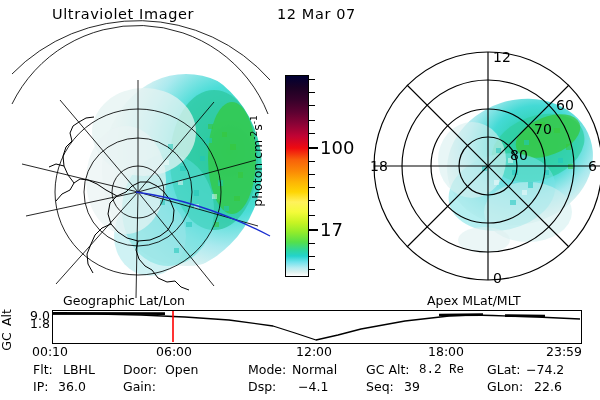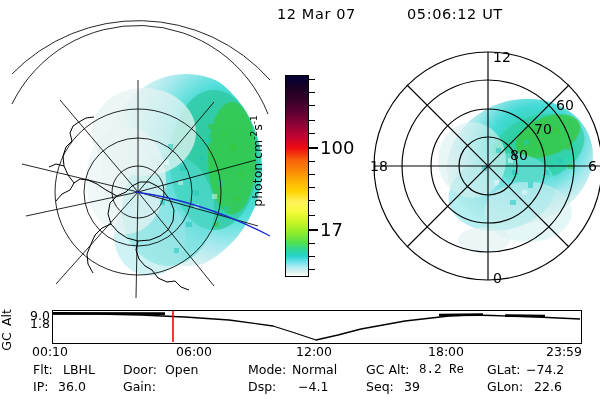--- a/index.html
+++ b/index.html
@@ -47,22 +47,22 @@
   #orb-xlabs{position:absolute;left:0;top:46px;width:600px;height:16px;}
   .orb-xl{position:absolute;font-size:12.5px;line-height:1;white-space:nowrap;}
   
   #status{left:0;top:364px;width:600px;height:34px;}
   .st-cell{position:absolute;font-size:12.5px;line-height:1;white-space:nowrap;}
 </style>
 </head>
 <body>
 
 <div class="abs" id="header">
+  <span class="h-item" id="title">Ultraviolet Imager</span>
   <span class="h-item" id="hdate">12 Mar 07</span>
-  <span class="h-item" id="htime">05:06:12 UT</span>
 </div>
 
 <div class="abs" id="geo-panel">
   <svg width="252" height="258" viewBox="0 0 252 258">
     <defs>
       <clipPath id="geoDisk">
           <circle cx="136" cy="128" r="108"></circle>
         </clipPath>
       <radialGradient id="auroraGeo" cx="0.76" cy="0.40" r="0.70">
         <stop offset="0.00" stop-color="#22c36a"></stop>
@@ -143,20 +143,21 @@
       <path d="M120,152 L196,246"></path>
       <path d="M120,152 L118,258"></path>
       <path d="M120,152 L38,244"></path>
       <path d="M120,152 L8,176"></path>
       <path d="M120,152 L4,124"></path>
       <path d="M120,152 L42,60"></path>
     </g>
 
     <path d="M118,152 C160,158 206,172 252,196" fill="none" stroke="#1a2ed0" stroke-width="1.3"></path>
   </svg>
+  <span class="pane-caption" id="geo-caption" style="left:45px;top:253px;">Geographic Lat/Lon</span>
 </div>
 
 <div class="abs" id="cbar-wrap">
   <div id="cbar-title"><span>photon cm</span><sup>-2</sup><span>s</span><sup>-1</sup></div>
 
   <div id="cbar">
     <div id="cbar-grad" style="background:linear-gradient(to bottom,
         #000033 0%, #1b0124 6%, #36012a 12%, #5c0131 18%, #8b0336 24%,
         #c00334 30%, #ef0a10 36%, #f8620a 42%, #fb8c05 48%, #fdb504 53%,
         #fed503 58%, #fff25c 63%, #f4fb3a 68%, #caf423 73%, #93ec2a 78%,
@@ -248,20 +249,21 @@
 
     <text x="131" y="22" font-size="14" font-family="'DejaVu Sans',sans-serif">12</text>
     <text x="8" y="131" font-size="14" font-family="'DejaVu Sans',sans-serif">18</text>
     <text x="226" y="131" font-size="14" font-family="'DejaVu Sans',sans-serif">6</text>
     <text x="131" y="243" font-size="14" font-family="'DejaVu Sans',sans-serif">0</text>
 
     <text x="194" y="70" font-size="14" font-family="'DejaVu Sans',sans-serif">60</text>
     <text x="172" y="94" font-size="14" font-family="'DejaVu Sans',sans-serif">70</text>
     <text x="148" y="120" font-size="14" font-family="'DejaVu Sans',sans-serif">80</text>
   </svg>
+  <span class="pane-caption" id="mlt-caption" style="left:65px;top:253px;">Apex MLat/MLT</span>
 </div>
 
 <div class="abs" id="orbit-panel">
 
   <div id="orb-ytitle">
     <span class="orb-yt-word" style="top:30px;transform:translateX(-50%) rotate(-90deg);">GC</span>
     <span class="orb-yt-word" style="top:6px;transform:translateX(-50%) rotate(-90deg);">Alt</span>
   </div>
 
   <div id="orb-ylabs">
@@ -280,21 +282,21 @@
         <line x1="386" y1="4" x2="430" y2="3.6"></line>
         <line x1="452" y1="4.6" x2="492" y2="5"></line>
       </g>
 
       <line x1="120" y1="0" x2="120" y2="31" stroke="#ff0000" stroke-width="1.6"></line>
     </svg>
   </div>
 
   <div id="orb-xlabs">
     <span class="orb-xl" style="left:32px;">00:10</span>
-    <span class="orb-xl" style="left:176px;">06:00</span>
+    <span class="orb-xl" style="left:156px;">06:00</span>
     <span class="orb-xl" style="left:296px;">12:00</span>
     <span class="orb-xl" style="left:428px;">18:00</span>
     <span class="orb-xl" style="left:546px;">23:59</span>
   </div>
 </div>
 
 <div class="abs" id="status">
 
   <span class="st-cell" style="left:33px;top:0;">Flt:</span>
   <span class="st-cell" style="left:63px;top:0;">LBHL</span>

